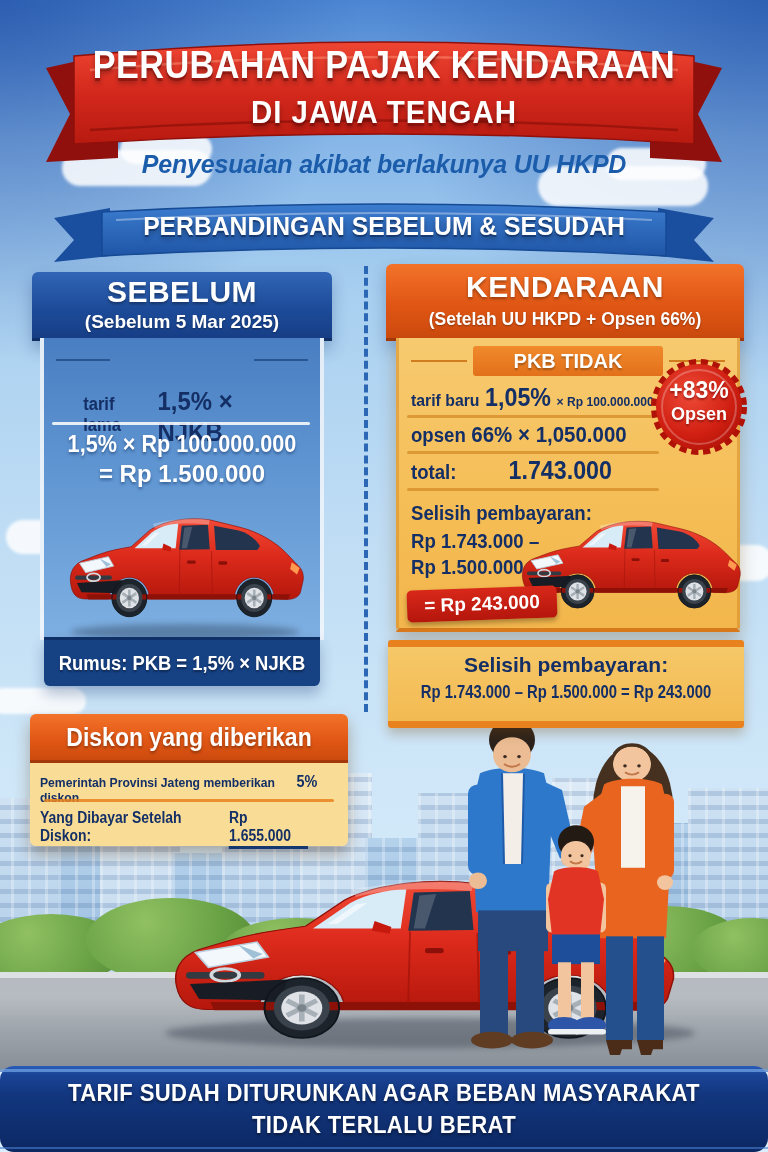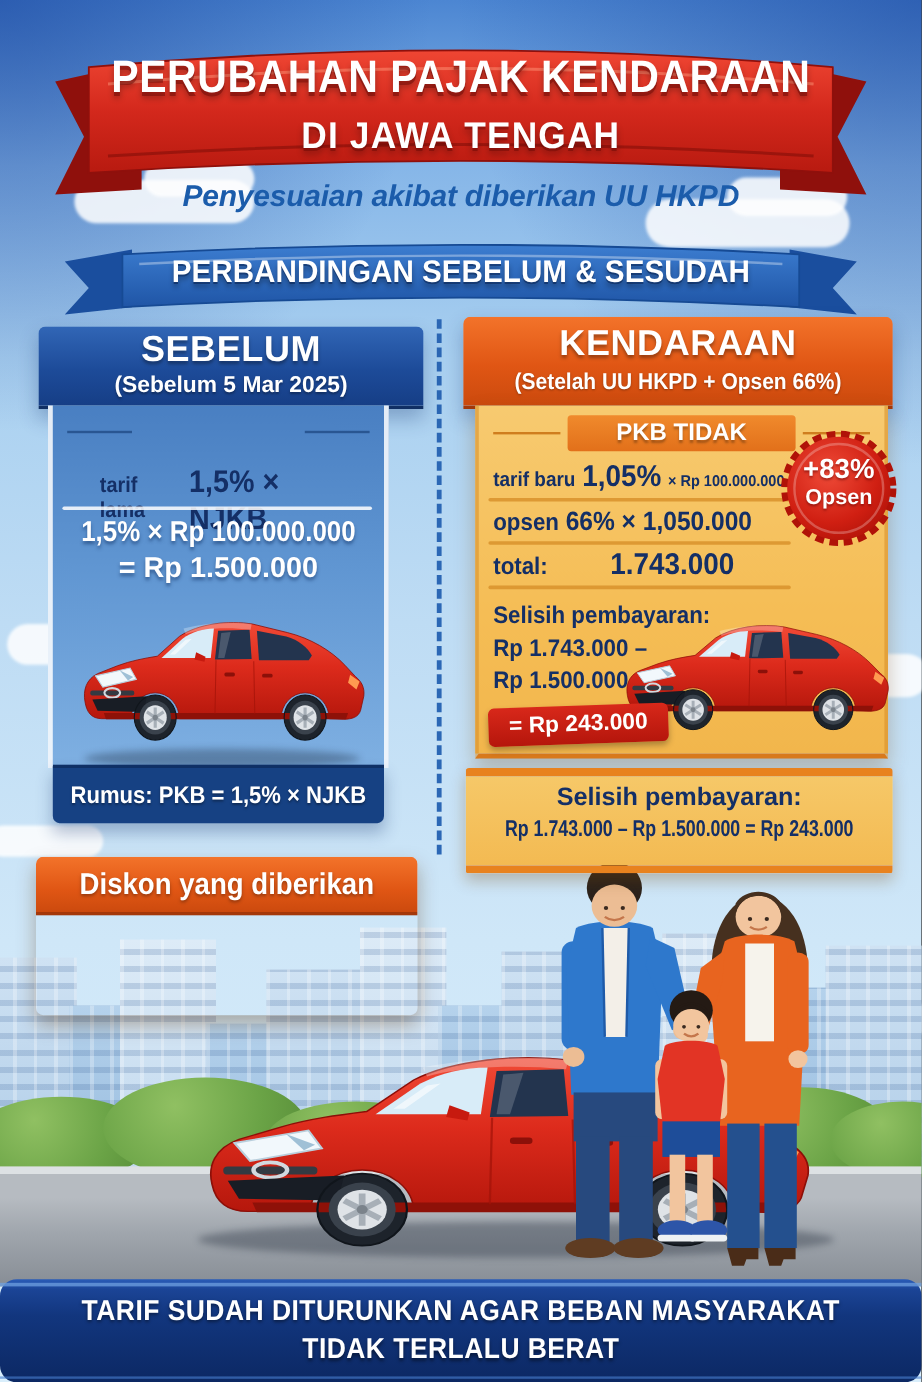--- a/index.html
+++ b/index.html
@@ -35,21 +35,21 @@
     text-shadow:0 3px 0 rgba(110,10,5,.5),0 5px 6px rgba(0,0,0,.3);}
   .title2{color:#fff;font-size:31px;letter-spacing:1px;transform:scaleX(.95);
     text-shadow:0 3px 0 rgba(110,10,5,.5),0 5px 6px rgba(0,0,0,.3);}
   .subtitle{color:#1b5cab;font-size:25px;font-style:italic;letter-spacing:-.2px;}
   .comparison{color:#fff;font-size:26px;transform:scaleX(.95);
     text-shadow:0 2px 0 rgba(10,35,80,.55),0 4px 5px rgba(0,0,0,.3);}
   
   .panel{position:absolute;z-index:10;}
   .panel-head{position:absolute;left:0;top:0;width:100%;border-radius:6px 6px 0 0;
     box-shadow:0 8px 16px rgba(20,50,110,.30);}
-  .head-blue{background:linear-gradient(180deg,#3166b6 0,#1d4b99 55%,#163e86 100%);border-bottom:3px solid #102f64;padding-left:21px;}
+  .head-blue{background:linear-gradient(180deg,#3166b6 0,#1d4b99 55%,#163e86 100%);border-bottom:3px solid #102f64;}
   .head-orange{background:linear-gradient(180deg,#f3732a 0,#e05614 55%,#cc4a0e 100%);border-bottom:3px solid #a4380a;}
   .phead-title{color:#fff;font-size:30px;letter-spacing:.5px;text-shadow:0 2px 3px rgba(0,0,0,.35);}
   .phead-sub{color:#fff;font-size:19px;text-shadow:0 1px 2px rgba(0,0,0,.35);}
   .pbody-blue{position:absolute;background:linear-gradient(180deg,#497fc2 0,#6096d2 45%,#7fb0e2 100%);
     border-left:4px solid rgba(255,255,255,.85);border-right:4px solid rgba(255,255,255,.85);}
   .pbody-orange{position:absolute;background:linear-gradient(180deg,#f7ca70 0,#f5bd55 60%,#f2b64c 100%);
     border-left:3px solid rgba(214,140,40,.55);border-right:3px solid rgba(214,140,40,.55);
     border-bottom:4px solid #d8791c;box-shadow:0 8px 16px rgba(120,70,10,.30);}
   .band{position:absolute;color:#fff;text-shadow:0 2px 2px rgba(0,0,0,.3);}
   .band-navy{background:#143d7c;border-radius:3px;}
@@ -253,21 +253,21 @@
       </defs>
     <path d="M90,40 L18,56 L42,102 L18,150 L90,146 Z" fill="#8f100c"></path>
     <path d="M622,40 L694,56 L670,102 L694,150 L622,146 Z" fill="#8f100c"></path>
     <path d="M46,44 Q356,16 666,44 L666,132 Q356,112 46,132 Z" fill="url(#redband)" stroke="#8f100c" stroke-width="1.5"></path>
     <path d="M62,58 Q356,32 650,58" stroke="rgba(255,150,120,.5)" stroke-width="2.5" fill="none"></path>
     <path d="M62,118 Q356,99 650,118" stroke="rgba(110,8,4,.45)" stroke-width="2.5" fill="none"></path>
   </svg>
   <div class="txt center title1" style="left:80px;top:40px;width:608px;height:50px;z-index:11">PERUBAHAN PAJAK KENDARAAN</div>
   <div class="txt center title2" style="left:80px;top:92px;width:608px;height:42px;z-index:11">DI JAWA TENGAH</div>
 
-  <div class="txt center subtitle" style="left:84px;top:146px;width:600px;height:36px;z-index:10">Penyesuaian akibat diberikan UU HKPD</div>
+  <div class="txt center subtitle" style="left:84px;top:146px;width:600px;height:36px;z-index:10">Penyesuaian akibat berlakunya UU HKPD</div>
 
   <svg class="scene-svg" style="left:40px;top:194px;z-index:10" width="688" height="82" viewBox="0 0 688 78">
     <defs>
         <linearGradient id="blueband" x1="0" y1="0" x2="0" y2="1">
       <stop offset="0" stop-color="#3c7dd0"></stop>
           <stop offset="1" stop-color="#1f55a6"></stop>
     </linearGradient>
       </defs>
     <path d="M70,12 L14,22 L34,44 L14,66 L70,60 Z" fill="#1a4e9e"></path>
     <path d="M618,12 L674,22 L654,44 L674,66 L618,60 Z" fill="#1a4e9e"></path>
@@ -348,20 +348,31 @@
 
   <div class="sel-banner">
     <div class="txt center navy-t" style="left:0;top:5px;width:100%;height:26px;font-size:21px">Selisih pembayaran:</div>
     <div class="txt center navy-t" style="left:0;top:31px;width:100%;height:28px;font-size:19px;transform:scaleX(.78)">Rp 1.743.000 – Rp 1.500.000 = Rp 243.000</div>
   </div>
 
   <div class="disc-box">
     <div class="disc-head">
       <div class="txt center" style="left:0;top:7px;width:100%;height:32px;font-size:25px;color:#fff;transform:scaleX(.92);text-shadow:0 2px 3px rgba(0,0,0,.35)">Diskon yang diberikan</div>
     </div>
+    <div class="disc-body">
+      <div class="arow" style="left:10px;top:10px;gap:5px;transform:scaleX(.9)">
+        <span class="navy-t" style="font-size:13.5px">Pemerintah Provinsi Jateng memberikan diskon</span>
+        <span class="navy-t" style="font-size:16px">5%</span>
+      </div>
+      <div class="divider-o" style="left:14px;top:36px;width:290px;background:#e8821e"></div>
+      <div class="arow" style="left:10px;top:46px;gap:6px;transform:scaleX(.87)">
+        <span class="navy-t" style="font-size:16px">Yang Dibayar Setelah Diskon:</span>
+        <span class="navy-t" style="font-size:16px;border-bottom:3px solid #15376f;padding-bottom:1px">Rp 1.655.000</span>
+      </div>
+    </div>
   </div>
 
   <div class="footer">
     <div class="txt center footer-line" style="left:0;top:12px;width:100%;height:30px">TARIF SUDAH DITURUNKAN AGAR BEBAN MASYARAKAT</div>
     <div class="txt center footer-line" style="left:0;top:44px;width:100%;height:30px">TIDAK TERLALU BERAT</div>
   </div>
 
 </div>
 
 </body></html>

